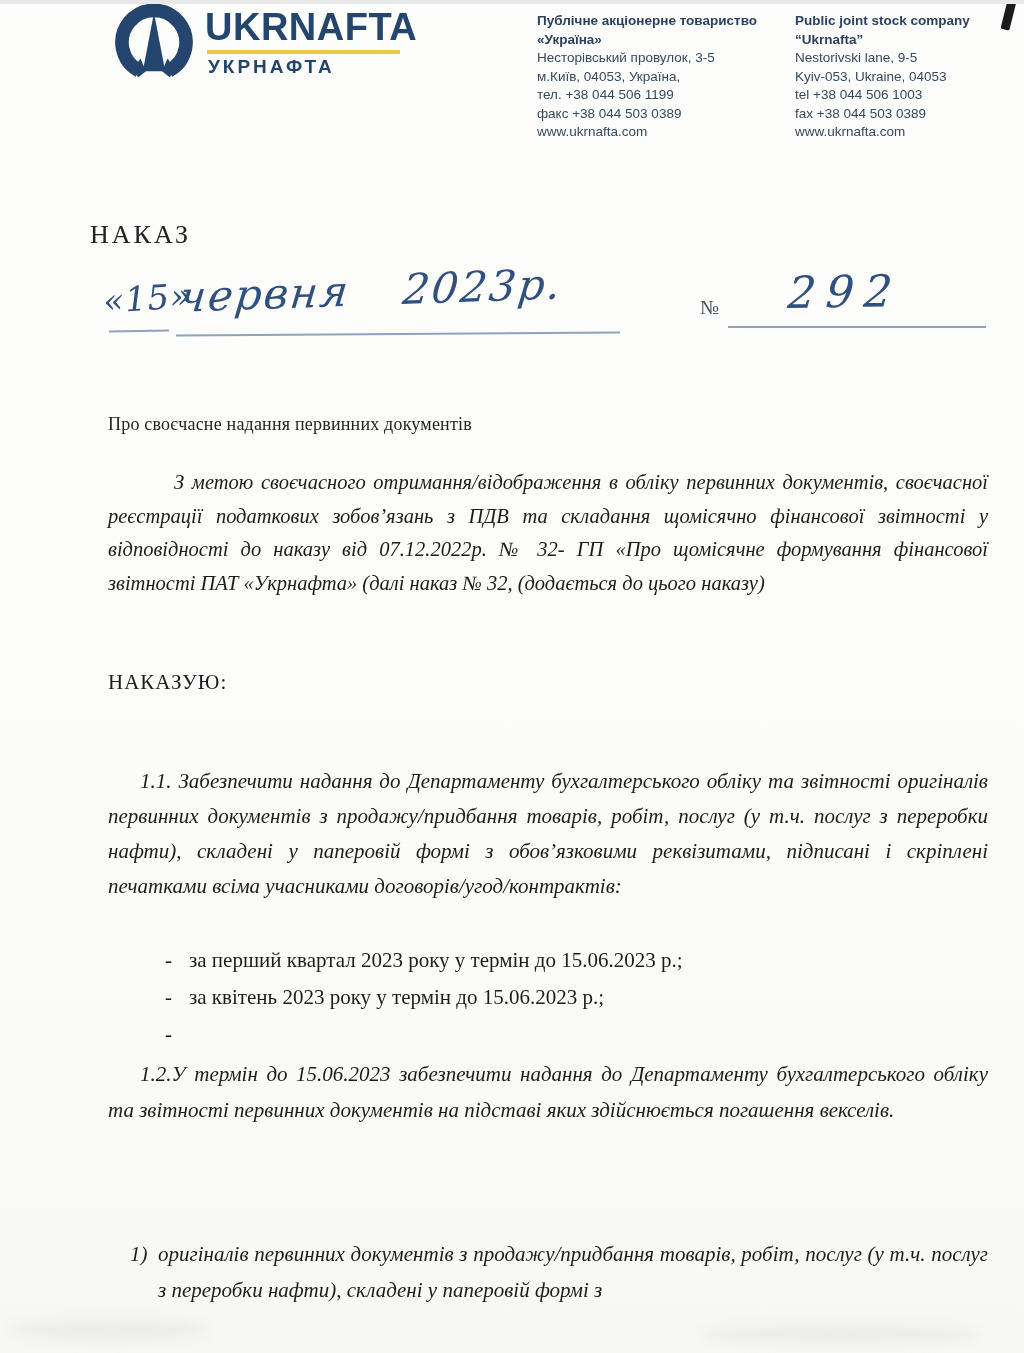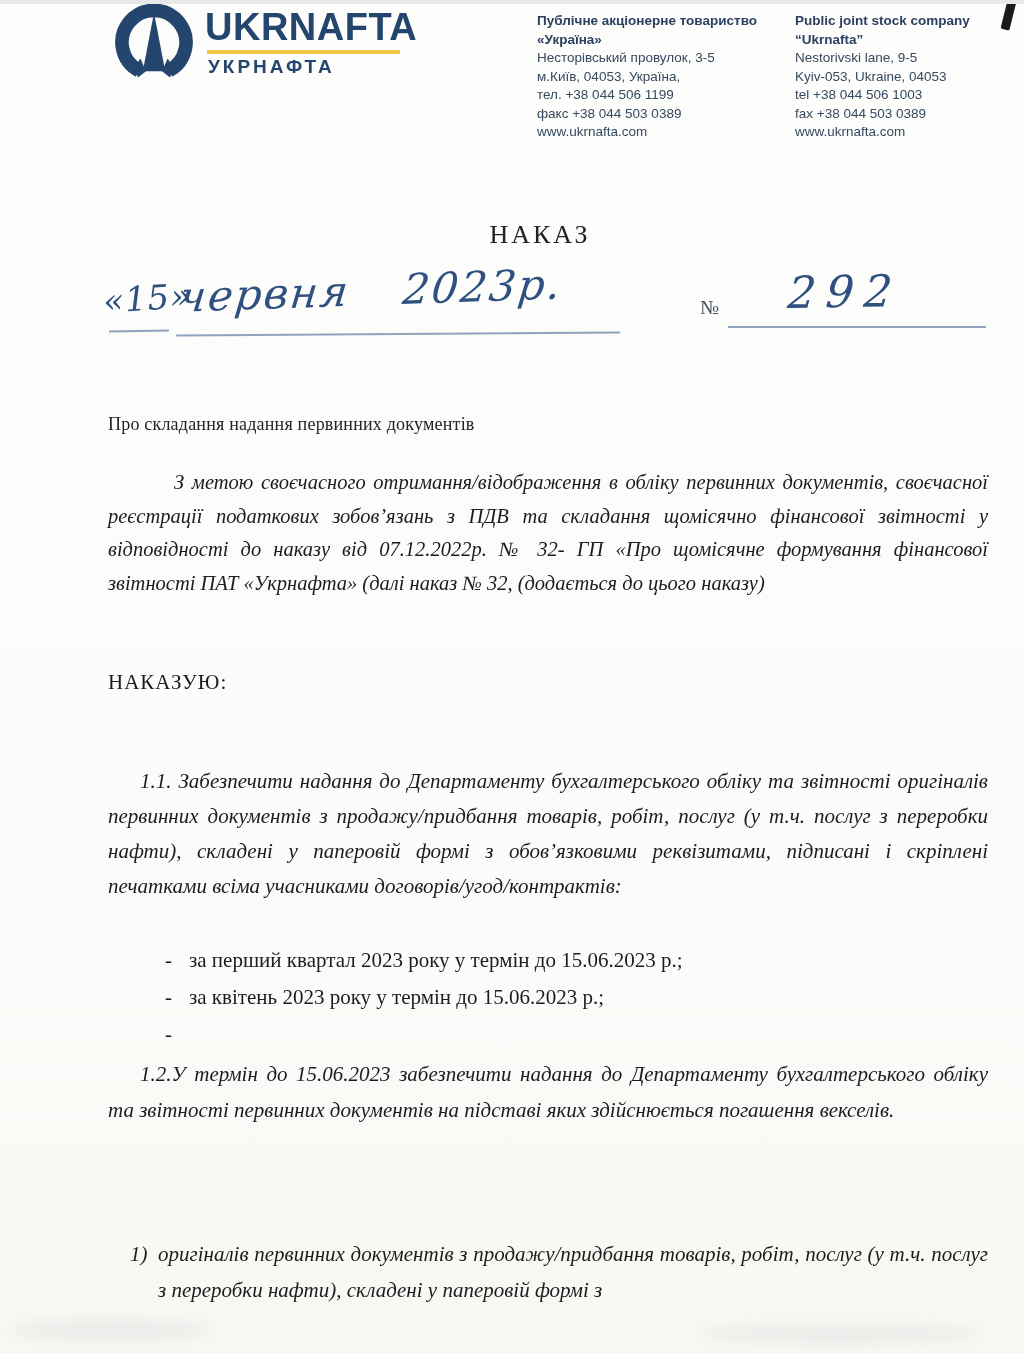--- a/index.html
+++ b/index.html
@@ -47,21 +47,21 @@
   .addr .b { font-weight: bold; color: #2c4160; }
 
   .scan-mark {
     position: absolute; left: 1004px; top: -4px; width: 9px; height: 30px;
     background: #1b1b1b; transform: rotate(14deg); border-radius: 2px;
   }
 
   
   .order-title {
     position: absolute; left: 90px; top: 216px; width: 900px;
-    text-align: center; font-size: 26px; letter-spacing: 3px; color: #222;
+    font-size: 26px; letter-spacing: 3px; color: #222;
   }
   .hw {
     font-family: "DejaVu Serif", serif; font-style: italic;
     color: var(--ink);
   }
   .hw-day {
     position: absolute; left: 103px; top: 274px; font-size: 34px;
     letter-spacing: 1px; transform: rotate(-4deg);
   }
   .hw-rest {
@@ -144,21 +144,21 @@
 
   <div class="hw hw-day">«15»</div>
   <div class="hw hw-rest">червня 2023р.</div>
   <div class="uline uline-day"></div>
   <div class="uline uline-date"></div>
 
   <div class="num-label">№</div>
   <div class="hw hw-number">292</div>
   <div class="uline uline-num"></div>
 
-  <div class="blk subject">Про складання надання первинних документів</div>
+  <div class="blk subject">Про своєчасне надання первинних документів</div>
 
   <div class="blk intro j">З метою своєчасного отримання/відображення в обліку первинних документів, своєчасної реєстрації податкових зобов’язань з ПДВ  та складання щомісячно фінансової звітності у відповідності до наказу від 07.12.2022р. № 32- ГП «Про щомісячне формування фінансової звітності ПАТ «Укрнафта» (далі наказ № 32, (додається до цього наказу)</div>
 
   <div class="blk command">НАКАЗУЮ:</div>
 
 
   <div class="blk p11 j">1.1. Забезпечити надання до Департаменту бухгалтерського обліку та звітності оригіналів первинних документів з продажу/придбання товарів, робіт, послуг (у т.ч. послуг з переробки нафти), складені у паперовій формі  з обов’язковими реквізитами,  підписані  і  скріплені  печатками  всіма  учасниками договорів/угод/контрактів:</div>
 
   <div class="blk deadlines">
     <div class="deadline-row">

